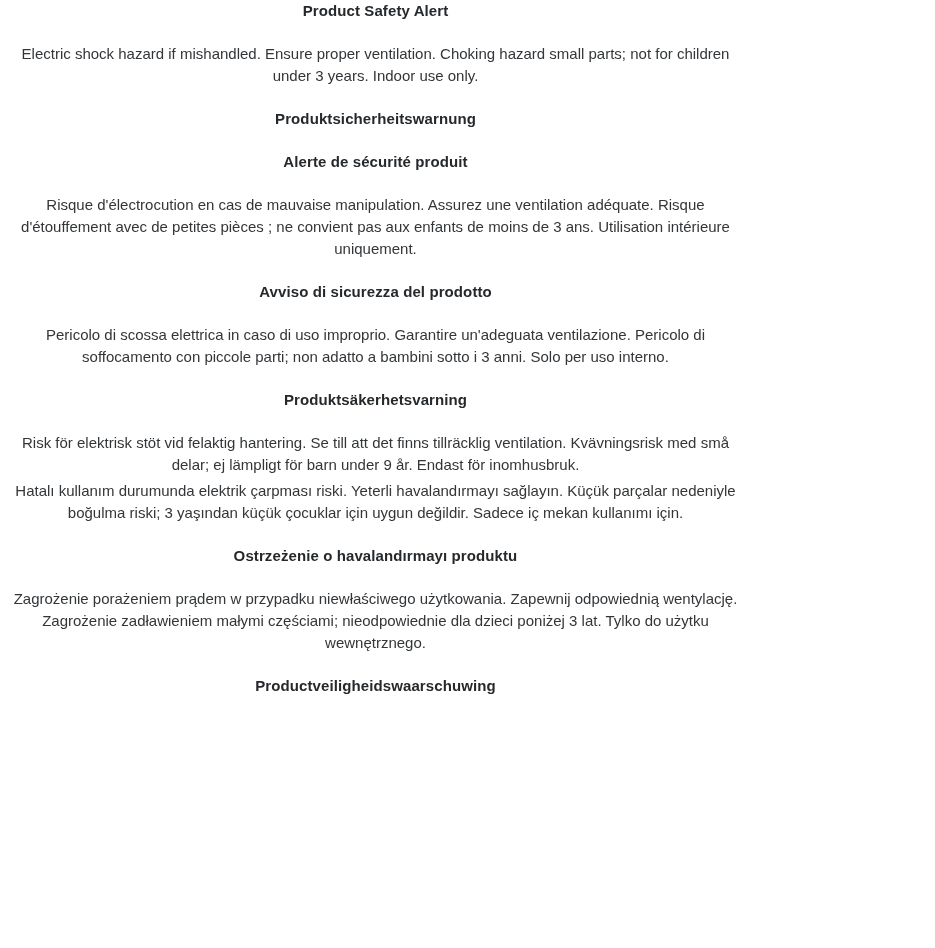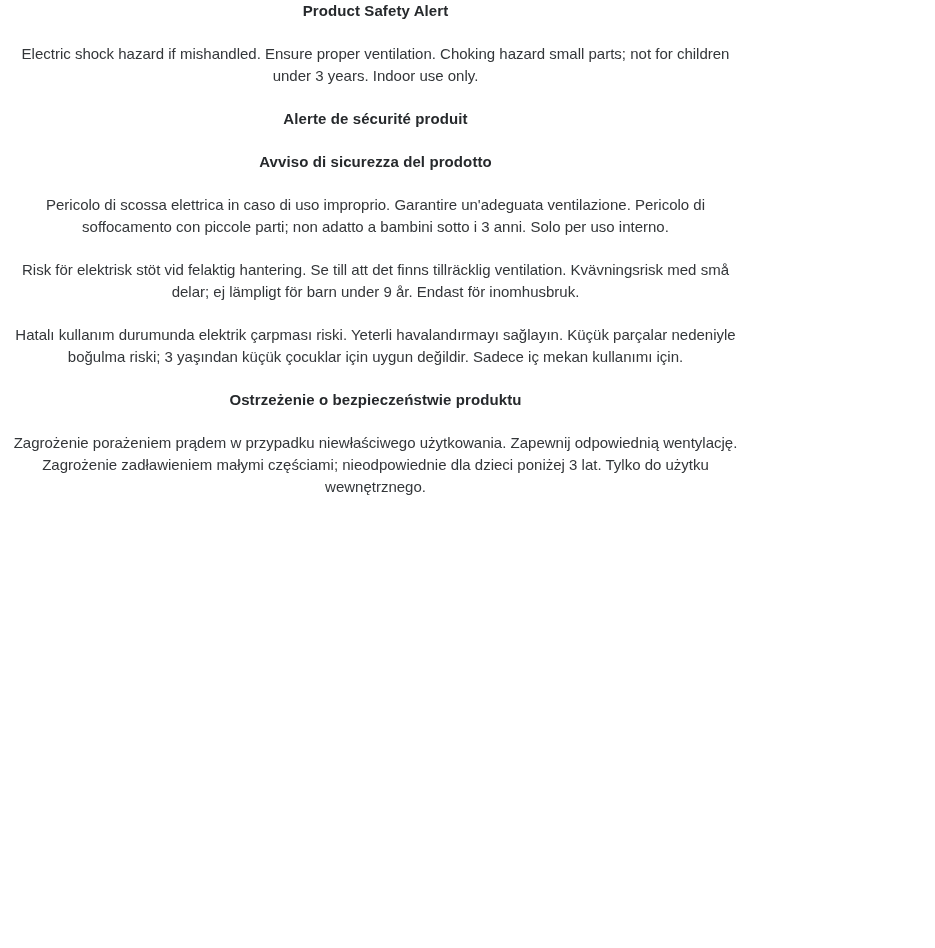--- a/index.html
+++ b/index.html
@@ -24,60 +24,64 @@
     line-height: 22px;
     font-weight: 700;
     margin: 21px 0;
     color: #26292c;
     letter-spacing: 0.1px;
   }
   .notice-body {
     font-size: 15px;
     line-height: 22px;
     font-weight: 400;
-    margin: 21px 0;
+    margin: 4px 0;
   }
   main.notice-document > section:first-child .notice-heading {
     margin-top: 0;
   }
 </style>
 </head>
 <body>
 
 <main class="notice-document">
 
   <section>
     <h2 class="notice-heading">Product Safety Alert</h2>
     <p class="notice-body">Electric shock hazard if mishandled. Ensure proper ventilation. Choking hazard small parts; not for children under 3 years. Indoor use only.</p>
   </section>
 
   <section>
+    <h2 class="notice-heading">Produktsicherheitswarnung</h2>
   </section>
 
   <section>
     <h2 class="notice-heading">Alerte de sécurité produit</h2>
+    <p class="notice-body">Risque d'électrocution en cas de mauvaise manipulation. Assurez une ventilation adéquate. Risque d'étouffement avec de petites pièces ; ne convient pas aux enfants de moins de 3 ans. Utilisation intérieure uniquement.</p>
   </section>
 
   <section>
   </section>
 
   <section>
     <h2 class="notice-heading">Avviso di sicurezza del prodotto</h2>
     <p class="notice-body">Pericolo di scossa elettrica in caso di uso improprio. Garantire un'adeguata ventilazione. Pericolo di soffocamento con piccole parti; non adatto a bambini sotto i 3 anni. Solo per uso interno.</p>
   </section>
 
   <section>
+    <h2 class="notice-heading">Produktsäkerhetsvarning</h2>
     <p class="notice-body">Risk för elektrisk stöt vid felaktig hantering. Se till att det finns tillräcklig ventilation. Kvävningsrisk med små delar; ej lämpligt för barn under 9 år. Endast för inomhusbruk.</p>
   </section>
 
   <section>
     <p class="notice-body">Hatalı kullanım durumunda elektrik çarpması riski. Yeterli havalandırmayı sağlayın. Küçük parçalar nedeniyle boğulma riski; 3 yaşından küçük çocuklar için uygun değildir. Sadece iç mekan kullanımı için.</p>
   </section>
 
   <section>
-    <h2 class="notice-heading">Ostrzeżenie o bezpieczeństwie produktu</h2>
+    <h2 class="notice-heading">Ostrzeżenie o havalandırmayı produktu</h2>
     <p class="notice-body">Zagrożenie porażeniem prądem w przypadku niewłaściwego użytkowania. Zapewnij odpowiednią wentylację. Zagrożenie zadławieniem małymi częściami; nieodpowiednie dla dzieci poniżej 3 lat. Tylko do użytku wewnętrznego.</p>
   </section>
 
   <section>
+    <h2 class="notice-heading">Productveiligheidswaarschuwing</h2>
   </section>
 
 </main>
 
 </body></html>

